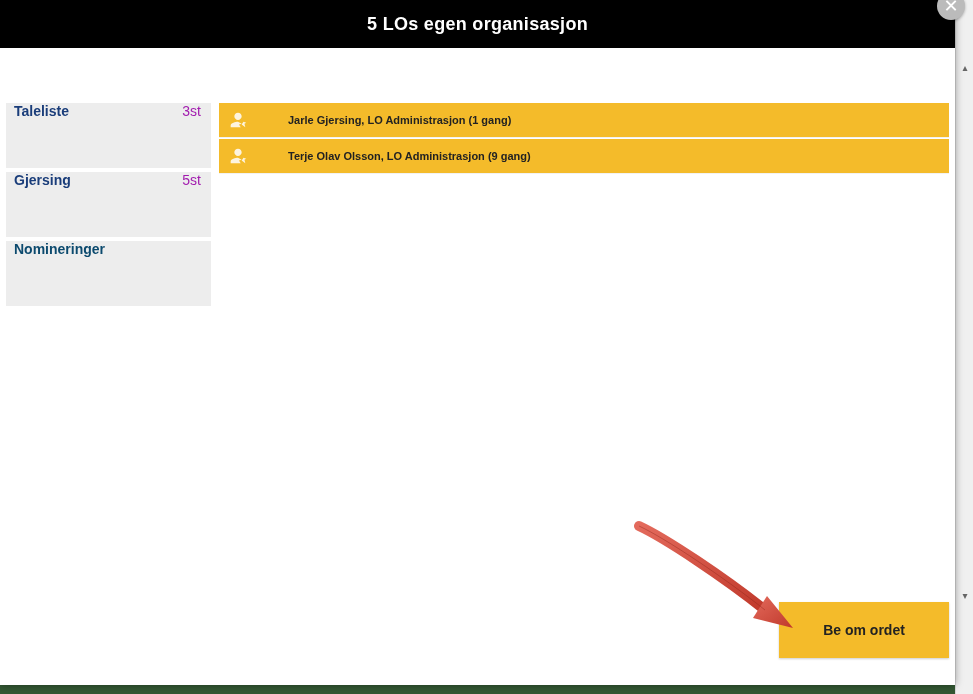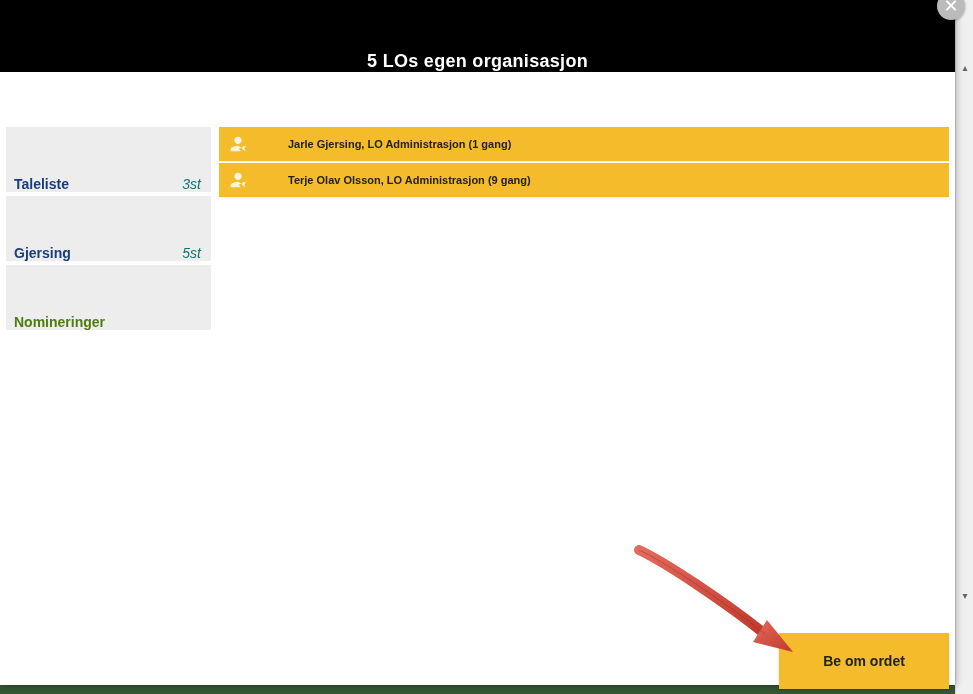--- a/index.html
+++ b/index.html
@@ -21,23 +21,23 @@
       top: 0;
       left: 0;
       width: 955px;
       height: 685px;
       background: #fff;
       box-shadow: 0 0 8px rgba(0,0,0,0.4);
     }
     .modal-header {
       background: #000;
       color: #fff;
-      height: 72px;
-      display: flex;
-      align-items: flex-end;
+      height: 48px;
+      display: flex;
+      align-items: center;
       justify-content: center;
       font-size: 18px;
       font-weight: bold;
       letter-spacing: 0.3px;
     }
     .close-btn {
       position: absolute;
       top: -8px;
       right: -10px;
       width: 28px;
@@ -60,38 +60,36 @@
     }
     .sidebar {
       width: 205px;
       margin-left: 6px;
     }
     .tab {
       background: #ededed;
       height: 65px;
       margin-bottom: 4px;
       display: flex;
-      align-items: flex-end;
+      align-items: flex-start;
       justify-content: space-between;
       padding: 0 10px 0 8px;
       cursor: pointer;
     }
     .tab-label {
       color: #1a3d7a;
       font-weight: bold;
       font-size: 14px;
     }
     .tab.disabled .tab-label {
-      color: #4d7c0f;
-      margin-top: 20px;
+      color: #0c4a6e;
     }
     .tab-count {
-      color: #0f766e;
+      color: #a21caf;
       font-size: 14px;
-      font-style: italic;
     }
     .main-list {
       flex: 1;
       padding: 0 6px 0 8px;
     }
     .speaker-row {
       background: #f4bb2a;
       height: 34px;
       margin-bottom: 2px;
       display: flex;
@@ -105,21 +103,21 @@
     }
     .speaker-icon {
       width: 22px;
       height: 22px;
       margin-right: 18px;
       opacity: 0.85;
     }
     .action-btn {
       position: absolute;
       right: 6px;
-      bottom: 8px;
+      bottom: 15px;
       width: 170px;
       height: 56px;
       background: #f4bb2a;
       display: flex;
       align-items: center;
       justify-content: center;
       font-weight: bold;
       font-size: 14px;
       color: #222;
       cursor: pointer;

